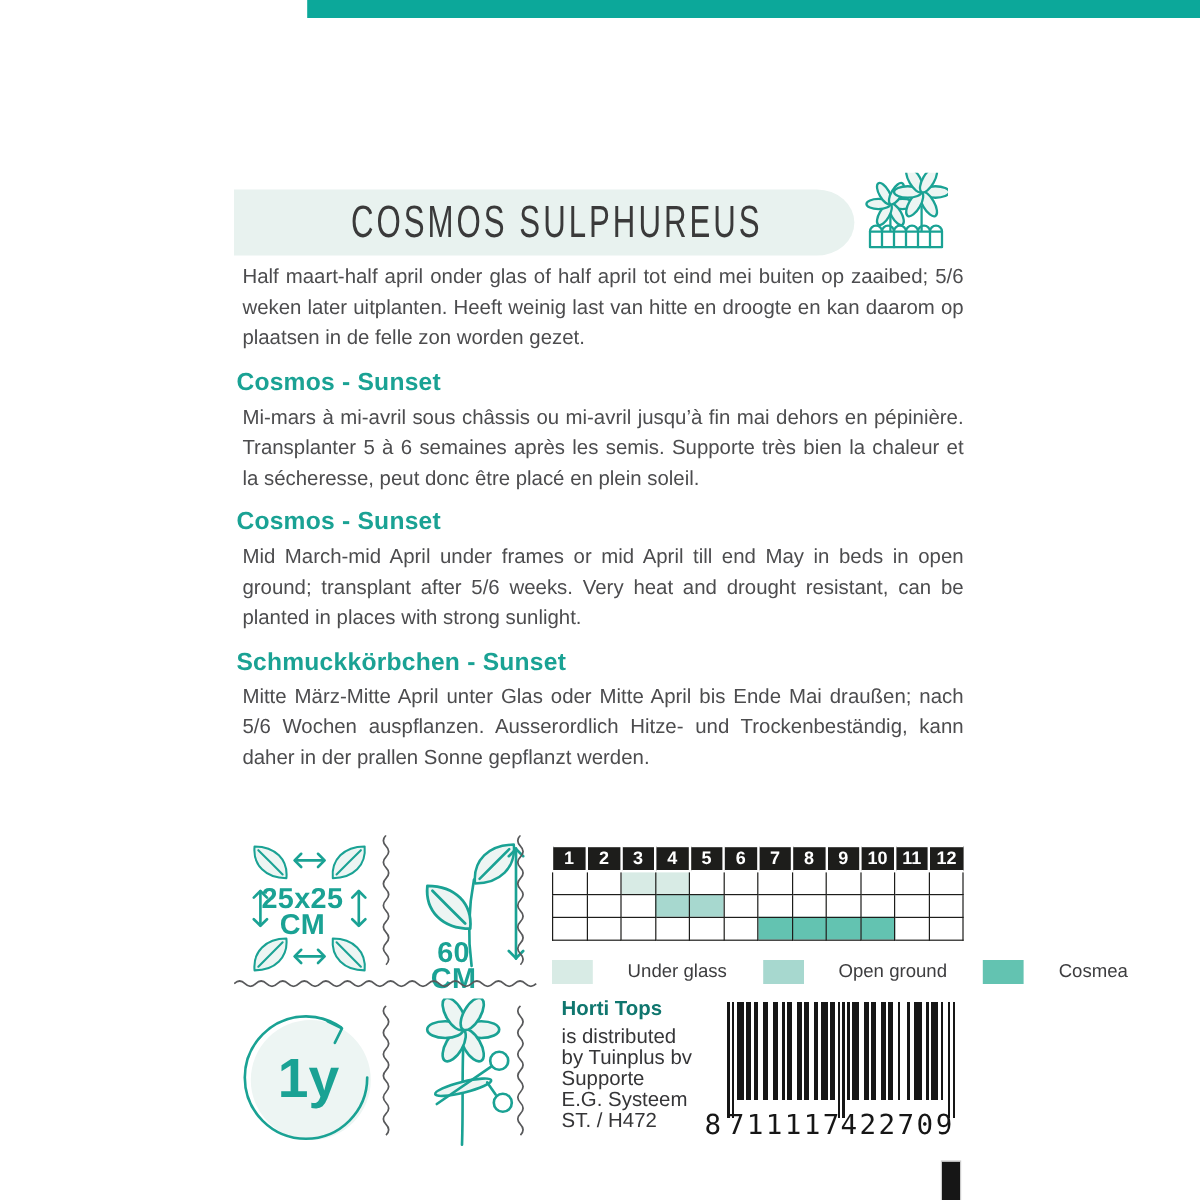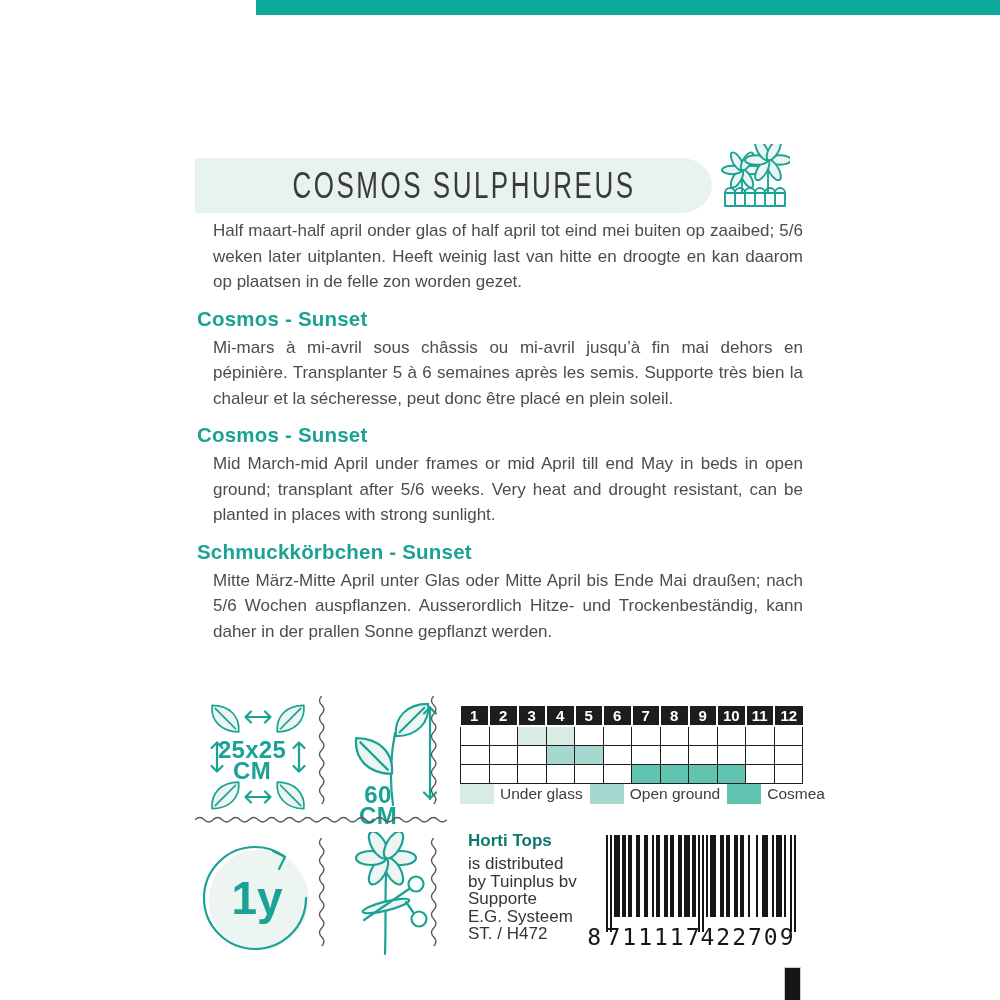--- a/index.html
+++ b/index.html
@@ -36,21 +36,21 @@
   }
   .tray-icon{position:absolute;left:720px;top:144px;}
 
   .sections{position:absolute;left:197px;top:218px;width:606px;}
   .section-heading{
     font-size:20.5px;font-weight:bold;color:var(--teal);
     margin:0 0 4px 0;letter-spacing:.2px;
   }
   .section-body{
     font-size:17px;line-height:25.5px;color:var(--body-text);
-    text-align:justify;margin:0 0 12px 16px;
+    text-align:justify;margin:0 0 12px 5px;
   }
 
   .icon-abs{position:absolute;}
   .stk{stroke:var(--teal);fill:none;stroke-width:2.2;stroke-linecap:round;stroke-linejoin:round;}
   .thin{stroke-width:1.9;}
   .lff{fill:var(--leaf-fill);}
 
   .icon-label{
     position:absolute;text-align:center;color:var(--teal);font-weight:bold;
     font-size:24px;line-height:21px;letter-spacing:.3px;
@@ -63,21 +63,21 @@
   
   .calendar{position:absolute;left:460px;top:704px;width:343px;}
   .cal-table{border-collapse:collapse;width:343px;table-layout:fixed;}
   .cal-table th{
     background:var(--ink);color:#ffffff;font-size:15px;font-weight:bold;
     height:21px;border:2px solid #ffffff;text-align:center;padding:0;
   }
   .cal-table th:first-child{border-left:none;}
   .cal-table th:last-child{border-right:none;}
   .cal-table td{border:1.3px solid var(--ink);height:19px;padding:0;}
-  .cal-legend{display:flex;align-items:center;margin-top:0;}
+  .cal-legend{display:flex;align-items:center;margin-top:16px;gap:23px;}
   .legend-swatch{width:34px;height:20px;margin-right:6px;flex:none;}
   .legend-label{font-size:15.5px;color:#3d3d3f;margin-right:7px;white-space:nowrap;}
 
   
   .distributor{position:absolute;left:468px;top:831px;width:120px;color:#353537;}
   .distributor .dist-name{font-size:17px;font-weight:bold;color:#0f766e;margin-bottom:4px;}
   .distributor .dist-line{font-size:17px;line-height:17.5px;}
   .barcode{position:absolute;left:586px;top:833px;}
 </style>
 </head>

